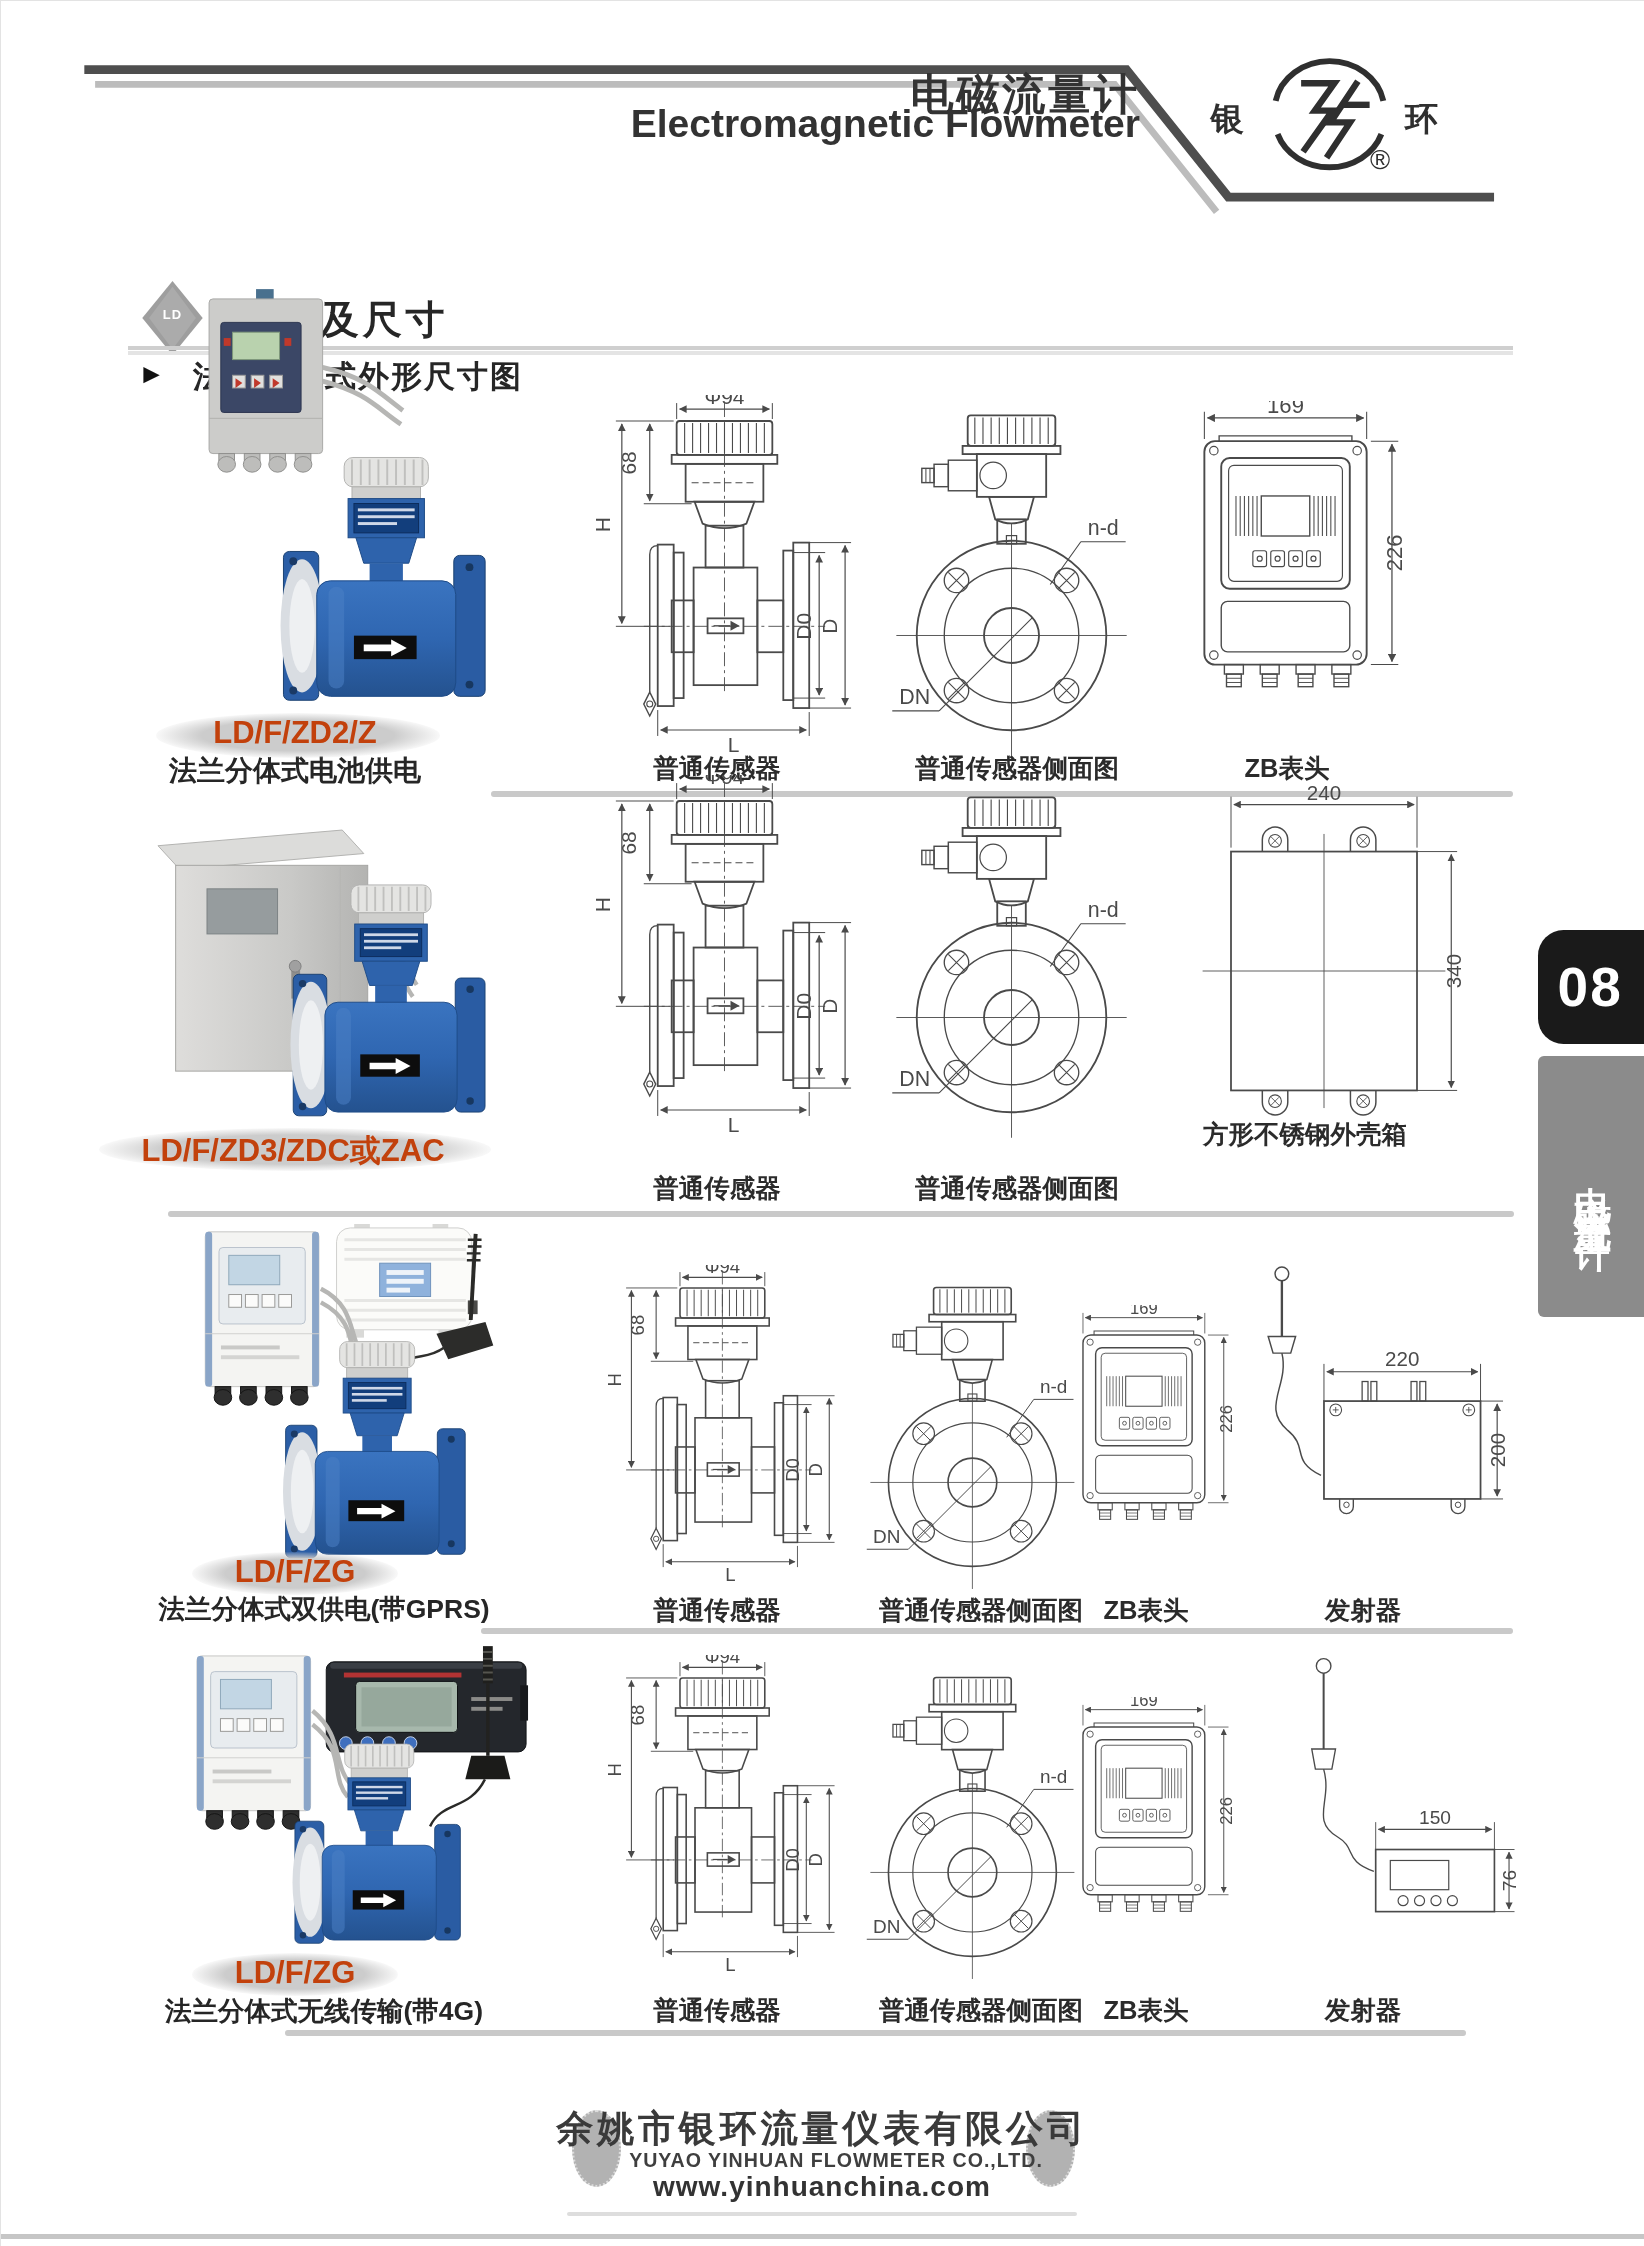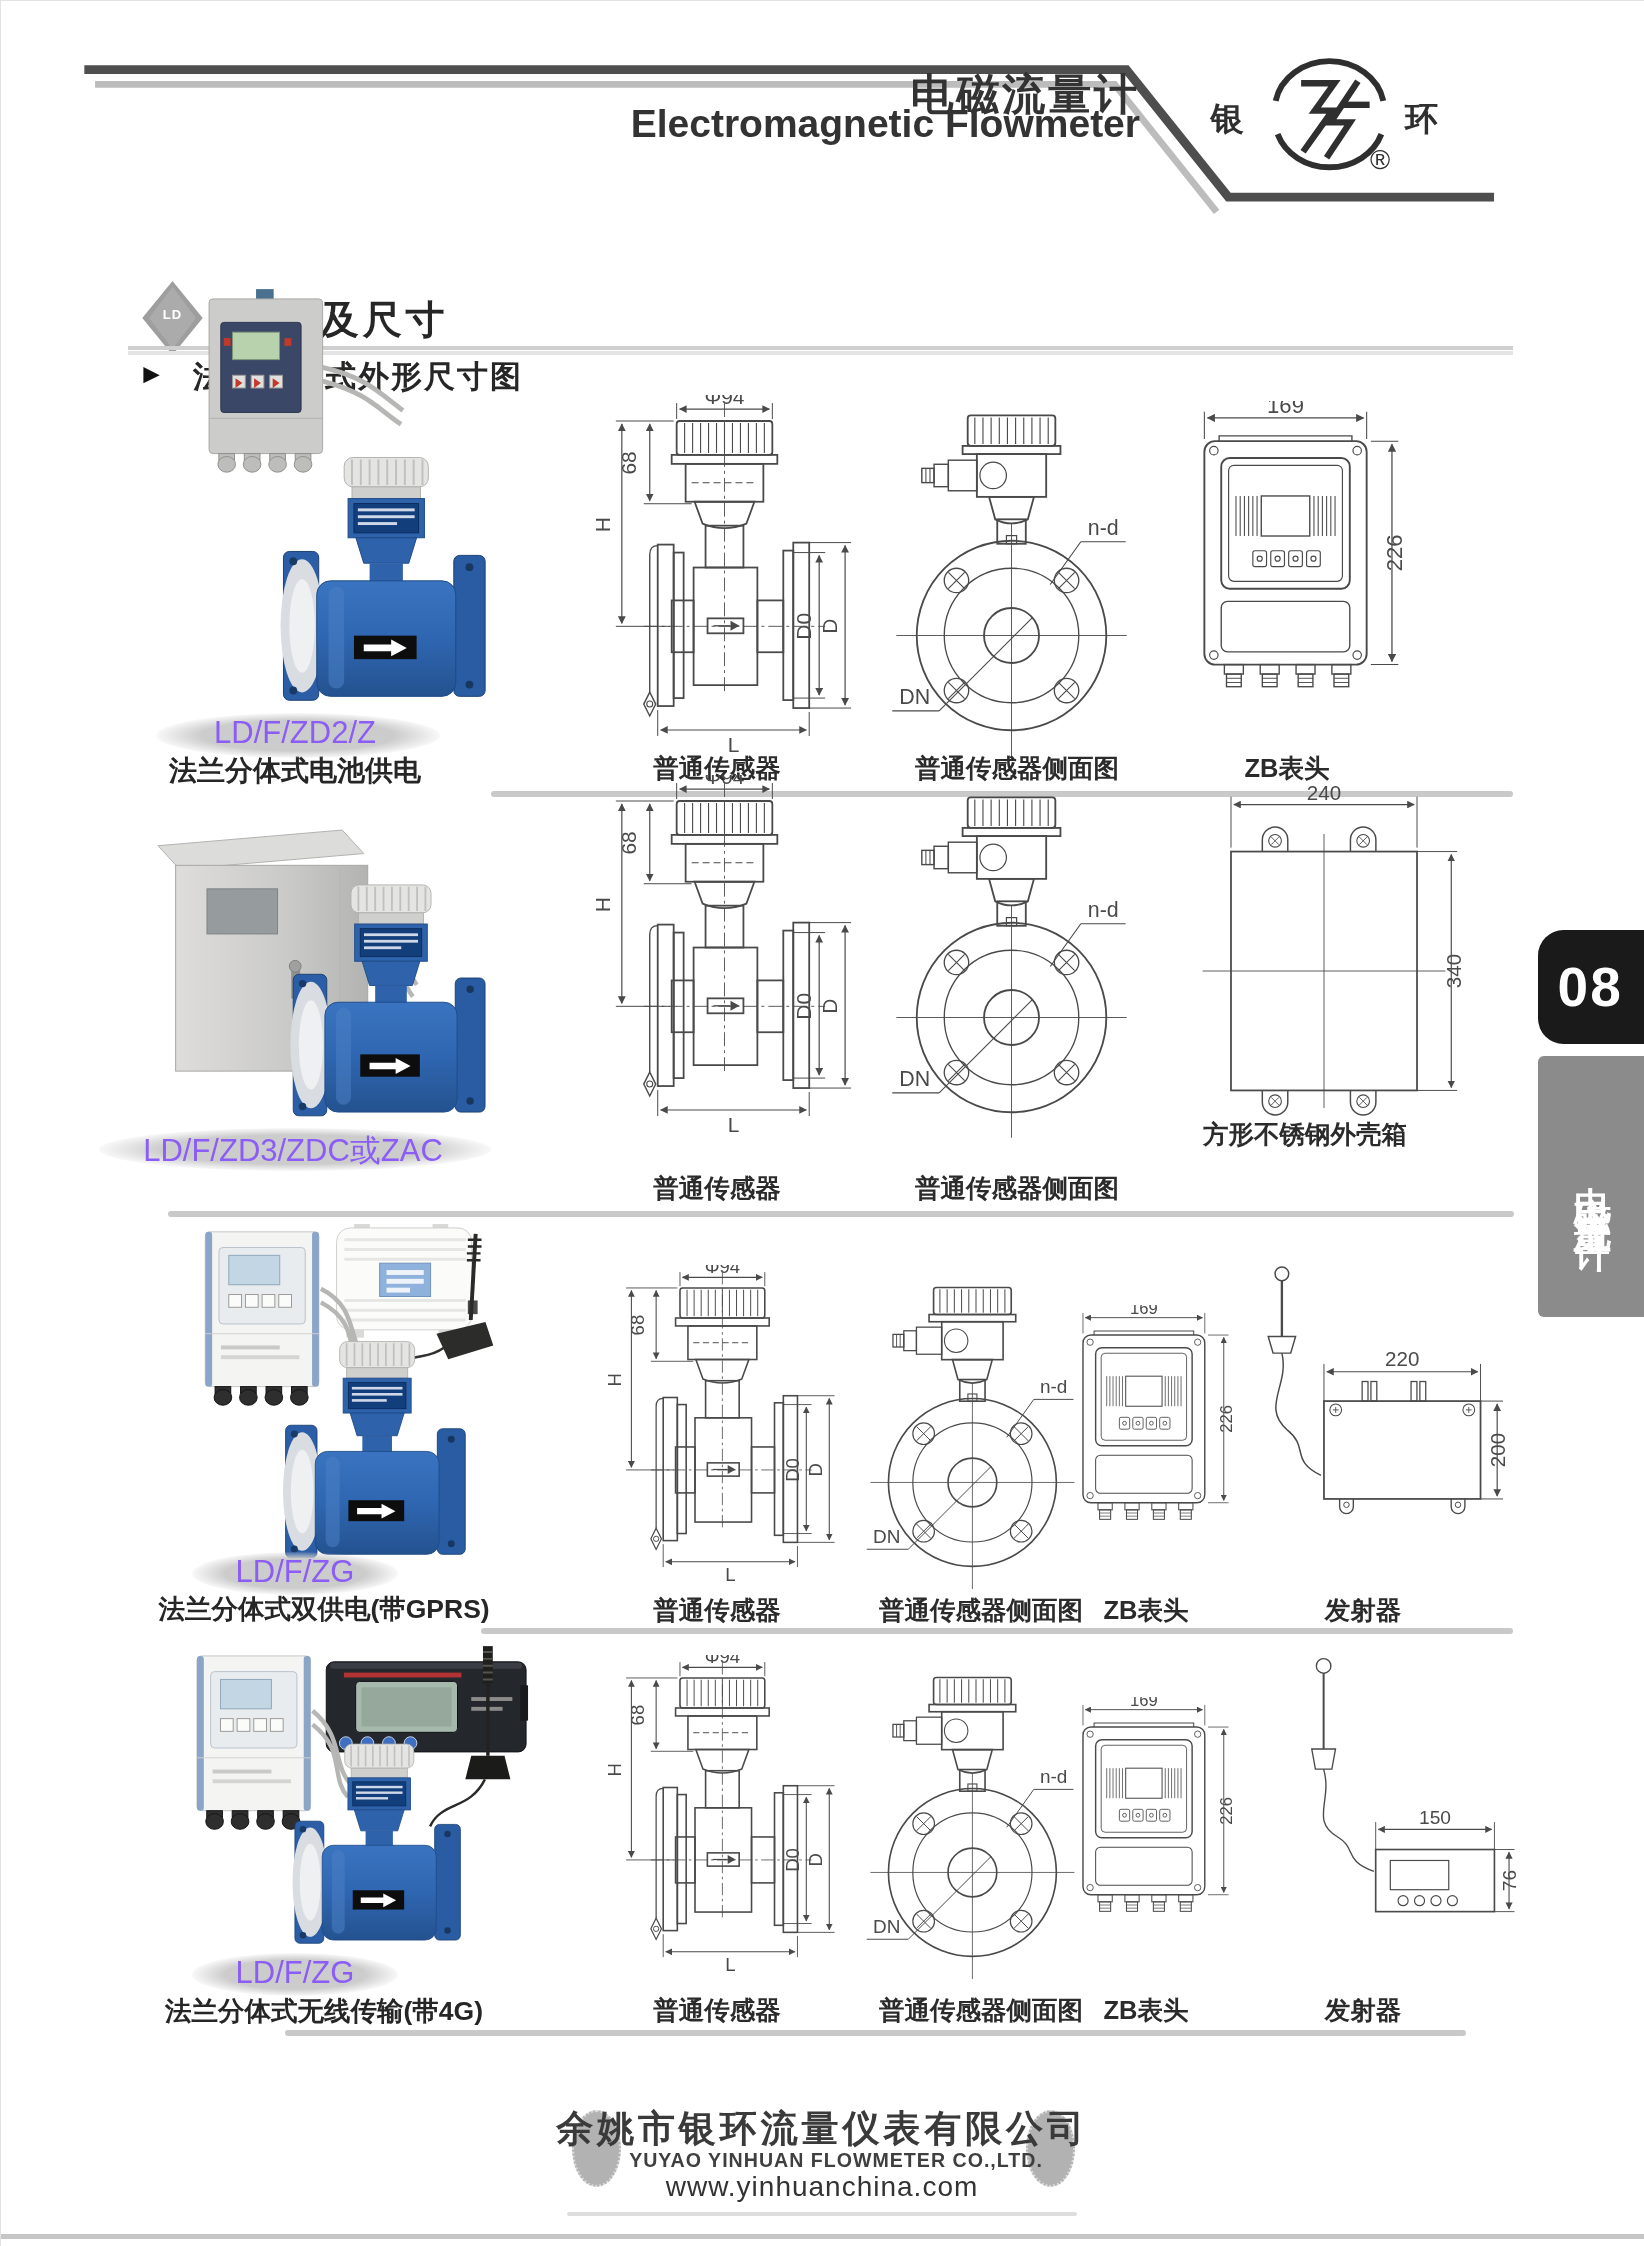--- a/index.html
+++ b/index.html
@@ -3,21 +3,21 @@
 <meta charset="utf-8">
 <style>
   html,body{margin:0;padding:0;background:#f2f2f2;}
   .page{position:relative;width:1645px;height:2247px;background:#ffffff;
         font-family:"Liberation Sans","DejaVu Sans",sans-serif;color:#2e2e2e;
         border:1px solid #e3e3e3;overflow:hidden;}
   .abs{position:absolute;}
   .cn-bold{font-weight:bold;color:#262626;}
   .caption{position:absolute;font-size:25.5px;font-weight:bold;color:#2b2b2b;
            transform:translateX(-50%);white-space:nowrap;}
-  .model-text{position:relative;font-size:31px;font-weight:400;color:#8b5cf6;
+  .model-text{position:relative;font-size:31px;font-weight:700;color:#c2410c;
               white-space:nowrap;z-index:2;}
   .hl-ellipse{position:absolute;border-radius:50%;z-index:1;
       background:radial-gradient(ellipse at center,#cccccc 0%,#cccccc 48%,rgba(204,204,204,0) 74%);}
   .desc{position:absolute;font-weight:bold;color:#262626;transform:translateX(-50%);white-space:nowrap;}
   .sep{position:absolute;height:5.9px;background:#c9c9c9;border-radius:2.9px;}
   svg text{font-family:"Liberation Sans","DejaVu Sans",sans-serif;fill:#4a4a4a;}
   .dimtxt{font-size:21px;}
   .sidebar-tab-black{position:absolute;left:1537px;top:929px;width:108px;height:114px;
       background:#1a1a1a;border-radius:25.5px 0 0 25.5px;display:flex;align-items:center;}
   .sidebar-tab-gray{position:absolute;left:1537px;top:1055px;width:108px;height:261px;
@@ -522,18 +522,18 @@
     <span class="pn">08</span>
   </div>
   <div class="sidebar-tab-gray">
     <span class="vtext">电磁流量计</span>
   </div>
 
   <div class="oval-seal" style="left:571px;top:2109px;"></div>
   <div class="oval-seal" style="left:1025px;top:2109px;"></div>
   <div class="abs" style="left:821px;top:2103px;transform:translateX(-50%);font-family:'DejaVu Serif','Liberation Serif',serif;font-size:37px;font-weight:bold;color:#3a3a3a;letter-spacing:3.9px;white-space:nowrap;">余姚市银环流量仪表有限公司</div>
   <div class="abs" style="left:821px;top:2148px;transform:translateX(-50%);font-size:19.6px;font-weight:bold;color:#3f3f3f;letter-spacing:1px;white-space:nowrap;margin-left:14px;">YUYAO YINHUAN FLOWMETER CO.,LTD.</div>
-  <div class="abs" style="left:821px;top:2170px;transform:translateX(-50%);font-size:28px;font-weight:normal;color:#333;letter-spacing:1px;white-space:nowrap;">www.yinhuanchina.com</div>
+  <div class="abs" style="left:821px;top:2170px;transform:translateX(-50%);font-size:28px;font-weight:bold;color:#333;letter-spacing:1px;white-space:nowrap;">www.yinhuanchina.com</div>
   <div class="abs" style="left:821px;top:2211px;transform:translateX(-50%);width:510px;height:3.9px;background:#dddddd;border-radius:2px;"></div>
   <div class="abs" style="left:0;top:2233px;width:1645px;height:4.9px;background:#c6c6c6;"></div>
 
 </div>
 
 
 </body></html>

